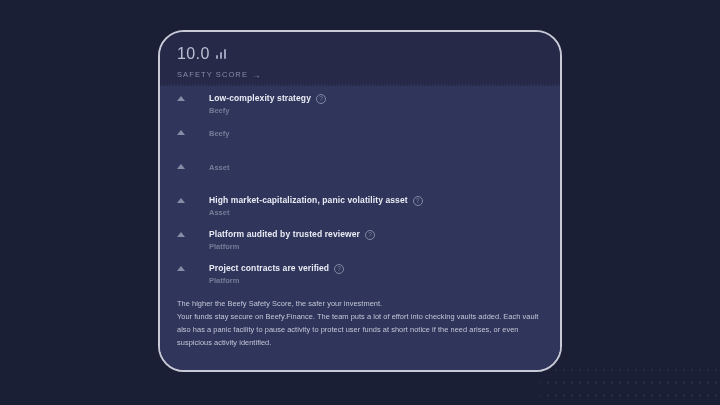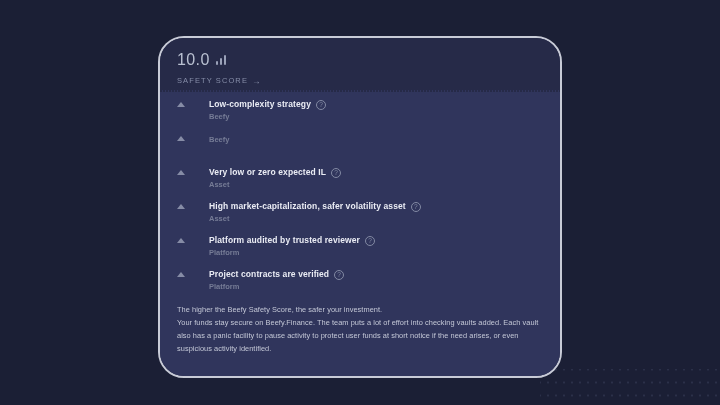--- a/index.html
+++ b/index.html
@@ -22,21 +22,21 @@
     width: 180px;
     height: 36px;
     background-image: radial-gradient(circle, #2B3049 1px, transparent 1.2px);
     background-size: 8px 13px;
     background-position: 4px 7px;
   }
 
   .card {
     position: absolute;
     left: 158px;
-    top: 36px;
+    top: 30px;
     width: 404px;
     height: 342px;
     border: 2px solid #C8CBD7;
     border-radius: 26px;
     overflow: hidden;
     background: #262A48;
     display: flex;
     flex-direction: column;
   }
 
@@ -195,33 +195,29 @@
   <div class="item">
     <span class="tri"></span>
     <div class="item-text">
       <div class="item-cat">Beefy</div>
     </div>
   </div>
 
   <div class="item">
     <span class="tri"></span>
     <div class="item-text">
-      <div class="item-title-row">
-        <span class="item-title">Very low or zero expected IL</span>
-        <span class="help">?</span>
-      </div>
       <div class="item-cat">Asset</div>
     </div>
   </div>
 
   <div class="item">
     <span class="tri"></span>
     <div class="item-text">
       <div class="item-title-row">
-        <span class="item-title">High market-capitalization, safer volatility asset</span>
+        <span class="item-title">High market-capitalization, panic volatility asset</span>
         <span class="help">?</span>
       </div>
       <div class="item-cat">Asset</div>
     </div>
   </div>
 
   <div class="item">
     <span class="tri"></span>
     <div class="item-text">
       <div class="item-title-row">

